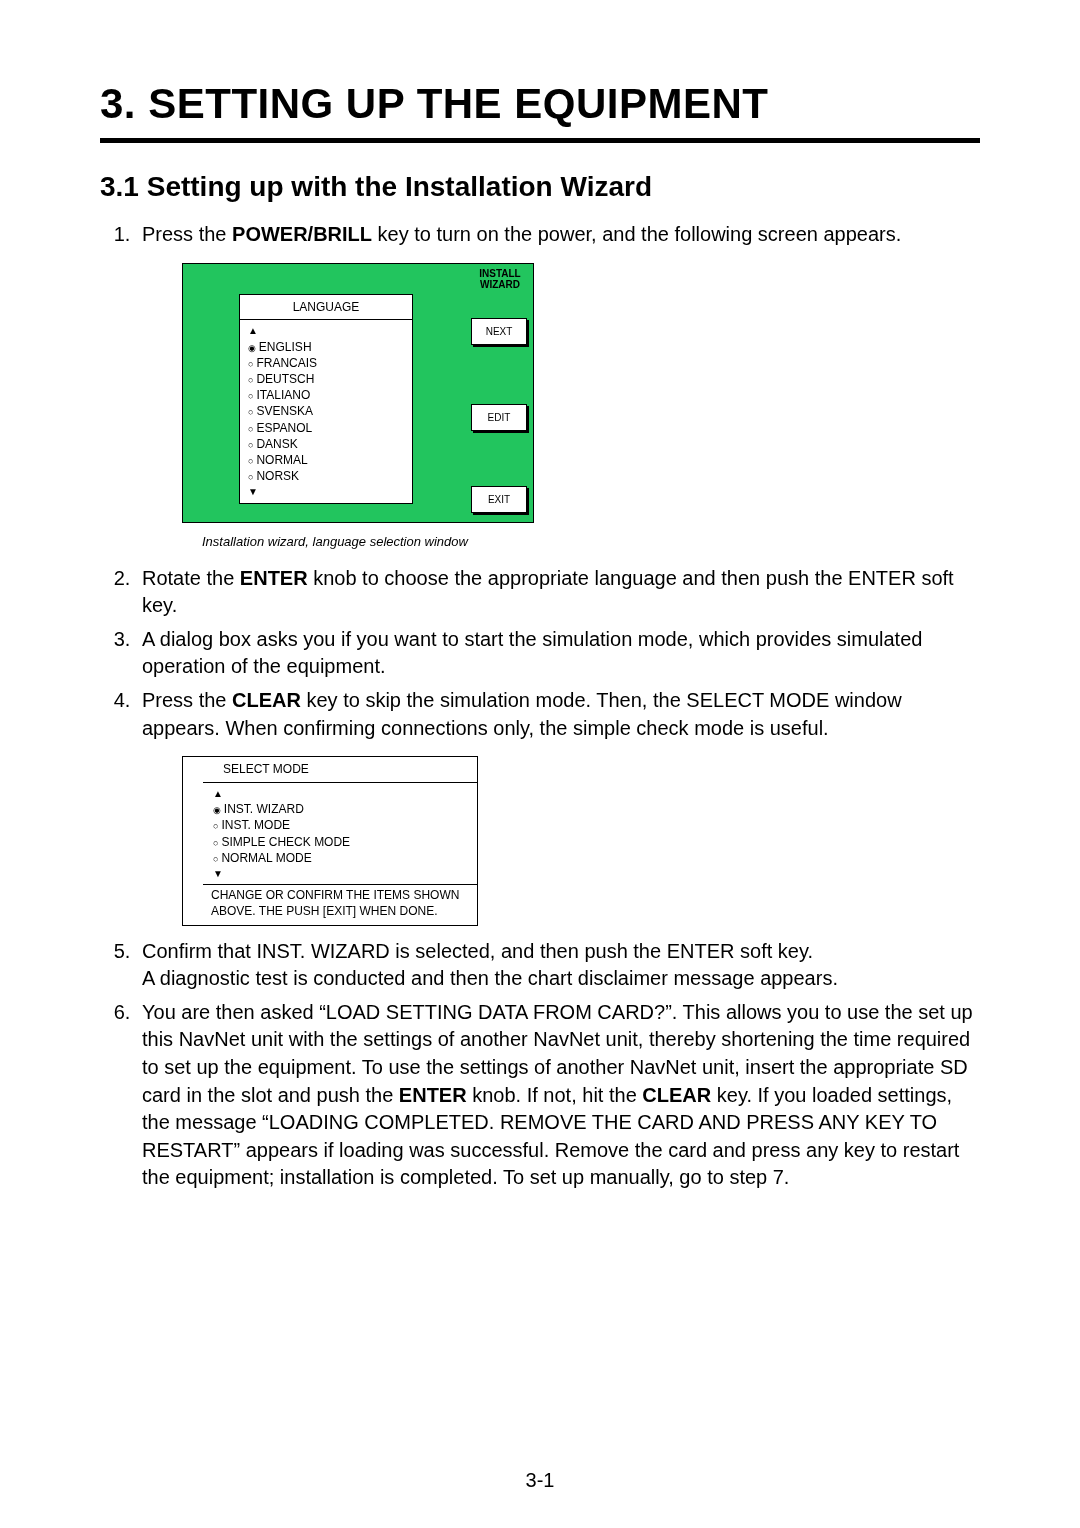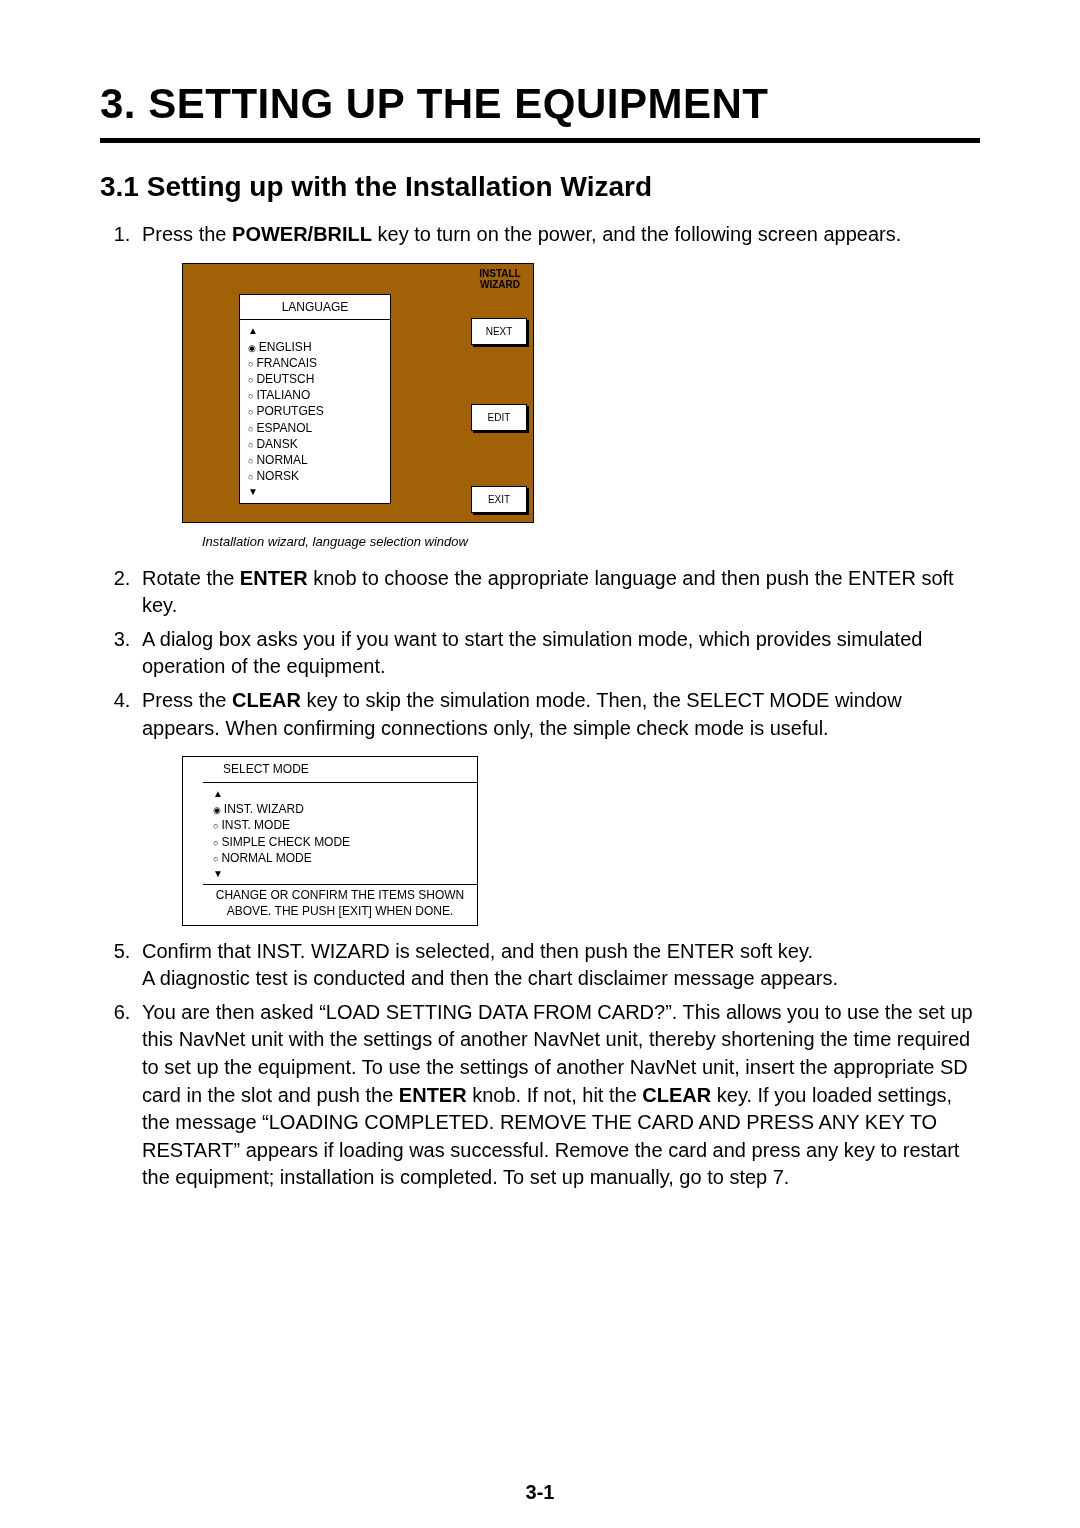--- a/index.html
+++ b/index.html
@@ -53,29 +53,29 @@
     font-size: 13px;
     margin: 10px 0 14px 60px;
   }
 
   
   .fig1 {
     margin: 14px 0 6px 40px;
     width: 352px;
     height: 260px;
     border: 1px solid #000;
-    background: #a16207;
+    background: #22c55e;
     position: relative;
     box-sizing: border-box;
   }
   .fig1 .lang-wrap {
     position: absolute;
     left: 56px;
     top: 30px;
-    width: 152px;
+    width: 174px;
   }
   .fig1 .lang-title {
     border: 1px solid #000;
     background: #fff;
     text-align: center;
     font-size: 12px;
     padding: 4px 0;
   }
   .fig1 .lang-list {
     border: 1px solid #000;
@@ -127,31 +127,30 @@
   }
   .fig2 .list {
     border-bottom: 1px solid #000;
     padding: 3px 10px;
     line-height: 1.35;
   }
   .fig2 .list .arrow { font-size: 10px; margin: 1px 0; }
   .fig2 .msg {
     padding: 3px 8px 5px 8px;
     line-height: 1.3;
-    text-align: center;
   }
 
   .page-num {
     position: absolute;
-    bottom: 24px;
+    bottom: 36px;
     left: 0;
     width: 1080px;
     text-align: center;
     font-size: 20px;
-    font-weight: bold;
+    font-weight: normal;
   }
 
   .radio-sel::before { content: "\25C9"; margin-right: 3px; font-size: 9px; }
   .radio-uns::before { content: "\25CB"; margin-right: 3px; font-size: 9px; }
 </style>
 </head>
 <body>
 
 <div class="page">
 
@@ -176,21 +175,21 @@
         <div class="btn btn-exit">EXIT</div>
 
         <div class="lang-wrap">
           <div class="lang-title">LANGUAGE</div>
           <div class="lang-list">
             <div class="arrow">▲</div>
             <div class="row radio-sel">ENGLISH</div>
             <div class="row radio-uns">FRANCAIS</div>
             <div class="row radio-uns">DEUTSCH</div>
             <div class="row radio-uns">ITALIANO</div>
-            <div class="row radio-uns">PORUTGES</div>
+            <div class="row radio-uns">SVENSKA</div>
             <div class="row radio-uns">ESPANOL</div>
             <div class="row radio-uns">DANSK</div>
             <div class="row radio-uns">NORMAL</div>
             <div class="row radio-uns">NORSK</div>
             <div class="arrow">▼</div>
           </div>
         </div>
       </div>
 
       <div class="caption">Installation wizard, language selection window</div>

